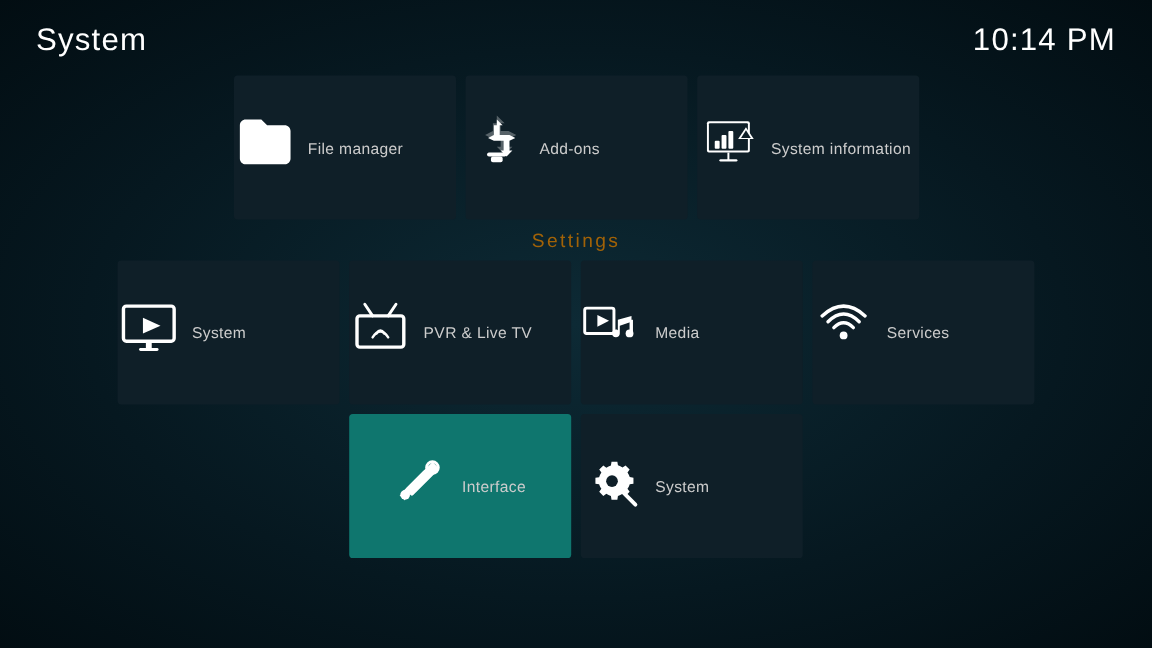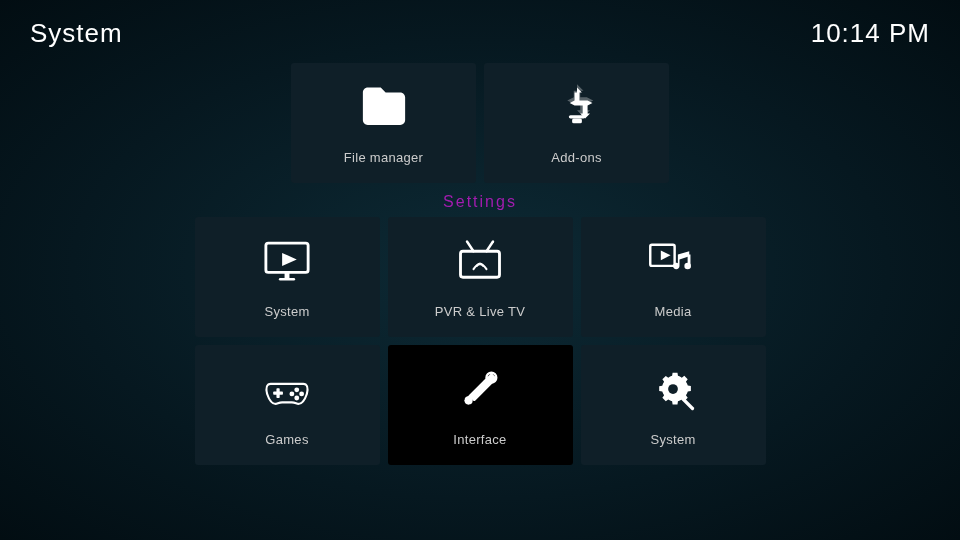--- a/index.html
+++ b/index.html
@@ -40,30 +40,30 @@
       padding: 0 20px;
       margin-top: 4px;
     }
 
     .tile {
       width: 185px;
       height: 120px;
       background: #0f1f28;
       border-radius: 3px;
       display: flex;
-      flex-direction: column;
       align-items: center;
-      justify-content: center;
+      justify-content: flex-start;
       cursor: pointer;
       transition: background 0.2s;
       gap: 10px;
     }
 
     .tile.active {
-      background: #000000;
+      background: #0f766e;
+      padding-left: 32px;
     }
 
     .tile-icon {
       font-size: 44px;
       line-height: 1;
       color: #ffffff;
     }
 
     .tile-label {
       font-size: 13px;
@@ -73,21 +73,21 @@
     }
 
     .settings-section {
       text-align: center;
       margin: 10px 0 6px 0;
     }
 
     .settings-label {
       font-size: 16px;
       font-weight: 300;
-      color: #a21caf;
+      color: #a16207;
       letter-spacing: 2px;
     }
 
     .bottom-grid {
       display: flex;
       justify-content: center;
       gap: 8px;
       padding: 0 20px;
       margin-top: 4px;
     }
@@ -123,20 +123,40 @@
       <svg class="svg-icon" viewBox="0 0 64 64" xmlns="http://www.w3.org/2000/svg">
         <path d="M32 4l8 8h-4v8h8l8 4-8 4v8h4l-8 8-8-8h4V28h-8l-8-4 8-4V12h4L32 4z" opacity="0.3"></path>
         <path d="M32 8l6 6h-3v10h10l6 3-6 3v10h3l-6 6-6-6h3V30H29l-6-3 6-3V14h3L32 8z"></path>
         <rect x="22" y="42" width="20" height="4" rx="2"></rect>
         <rect x="26" y="46" width="12" height="6" rx="2"></rect>
       </svg>
     </span>
     <span class="tile-label">Add-ons</span>
   </div>
 
+  <div class="tile">
+    <span class="tile-icon">
+      <svg class="svg-icon" viewBox="0 0 64 64" xmlns="http://www.w3.org/2000/svg">
+
+        <rect x="10" y="10" width="44" height="32" rx="2" fill="white"></rect>
+        <rect x="12" y="12" width="40" height="28" rx="1" fill="#0f1f28"></rect>
+
+        <rect x="18" y="30" width="5" height="8" rx="1" fill="white"></rect>
+        <rect x="25" y="24" width="5" height="14" rx="1" fill="white"></rect>
+        <rect x="32" y="20" width="5" height="18" rx="1" fill="white"></rect>
+
+        <rect x="31" y="42" width="2" height="8" fill="white"></rect>
+        <line x1="24" y1="50" x2="40" y2="50" stroke="white" stroke-width="2.5" stroke-linecap="round"></line>
+
+        <polygon points="50,16 58,28 42,28" fill="white"></polygon>
+        <polygon points="50,19 55,27 45,27" fill="#0f1f28"></polygon>
+      </svg>
+    </span>
+    <span class="tile-label">System information</span>
+  </div>
 
 
 </div>
 
 <div class="settings-section">
   <span class="settings-label">Settings</span>
 </div>
 
 <div class="bottom-grid">
 
@@ -183,43 +203,37 @@
         <polygon points="17,19 17,31 29,25" fill="white"></polygon>
 
         <path d="M38 24 L52 20 L52 26 L40 30 L40 38 C40 40.2 38.2 42 36 42 C33.8 42 32 40.2 32 38 C32 35.8 33.8 34 36 34 C37.1 34 38 34.4 38 34.9 L38 24z" fill="white"></path>
         <circle cx="50" cy="38" r="4" fill="white"></circle>
         <rect x="50" y="24" width="3.5" height="16" fill="white"></rect>
       </svg>
     </span>
     <span class="tile-label">Media</span>
   </div>
 
+  <div class="tile">
+    <span class="tile-icon">
+      <svg class="svg-icon" viewBox="0 0 64 64" xmlns="http://www.w3.org/2000/svg">
+
+        <circle cx="32" cy="40" r="4" fill="white"></circle>
+        <path d="M22 32 Q32 22 42 32" fill="none" stroke="white" stroke-width="3.5" stroke-linecap="round"></path>
+        <path d="M16 26 Q32 10 48 26" fill="none" stroke="white" stroke-width="3.5" stroke-linecap="round"></path>
+        <path d="M10 20 Q32 0 54 20" fill="none" stroke="white" stroke-width="3.5" stroke-linecap="round"></path>
+      </svg>
+    </span>
+    <span class="tile-label">Services</span>
+  </div>
 
 </div>
 
 <div class="bottom-grid" style="margin-top:8px;">
 
-  <div class="tile">
-    <span class="tile-icon">
-      <svg class="svg-icon" viewBox="0 0 64 64" xmlns="http://www.w3.org/2000/svg">
-
-        <path d="M12 26 C8 26 6 30 8 38 C10 44 14 50 18 50 C20 50 22 48 26 48 L38 48 C42 48 44 50 46 50 C50 50 54 44 56 38 C58 30 56 26 52 26 Z" fill="none" stroke="white" stroke-width="3.5"></path>
-        <path d="M12 27 C8 27 7 31 9 38 C11 44 14 49 18 49 C20 49 22 47 26 47 L38 47 C42 47 44 49 46 49 C50 49 53 44 55 38 C57 31 56 27 52 27 Z" fill="#0f1f28"></path>
-
-        <rect x="19" y="31" width="4" height="12" rx="1" fill="white"></rect>
-        <rect x="15" y="35" width="12" height="4" rx="1" fill="white"></rect>
-
-        <circle cx="44" cy="33" r="3" fill="white"></circle>
-        <circle cx="50" cy="38" r="3" fill="white"></circle>
-        <circle cx="38" cy="38" r="3" fill="white"></circle>
-        <circle cx="44" cy="43" r="3" fill="white"></circle>
-      </svg>
-    </span>
-    <span class="tile-label">Games</span>
-  </div>
 
   <div class="tile active">
     <span class="tile-icon">
       <svg class="svg-icon" viewBox="0 0 64 64" xmlns="http://www.w3.org/2000/svg">
 
         <rect x="28" y="8" width="10" height="40" rx="2" transform="rotate(45 32 32)" fill="white"></rect>
         <polygon points="32,52 28,56 36,56" fill="white" transform="rotate(45 32 32)"></polygon>
 
         <path d="M14 44 L36 22 C36 22 44 14 48 18 C50 20 48 24 46 22 C44 20 40 24 40 26 L18 48 Z" fill="white"></path>
         <circle cx="46" cy="18" r="6" fill="none" stroke="white" stroke-width="3"></circle>

